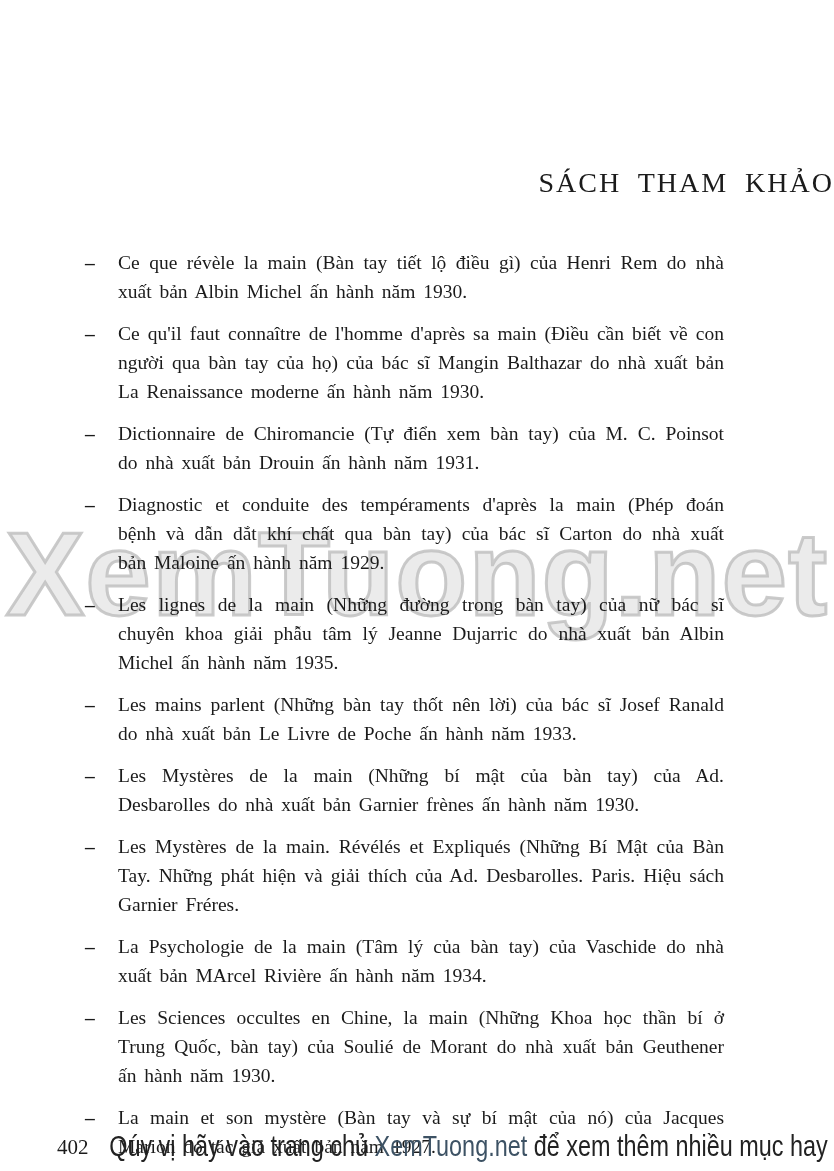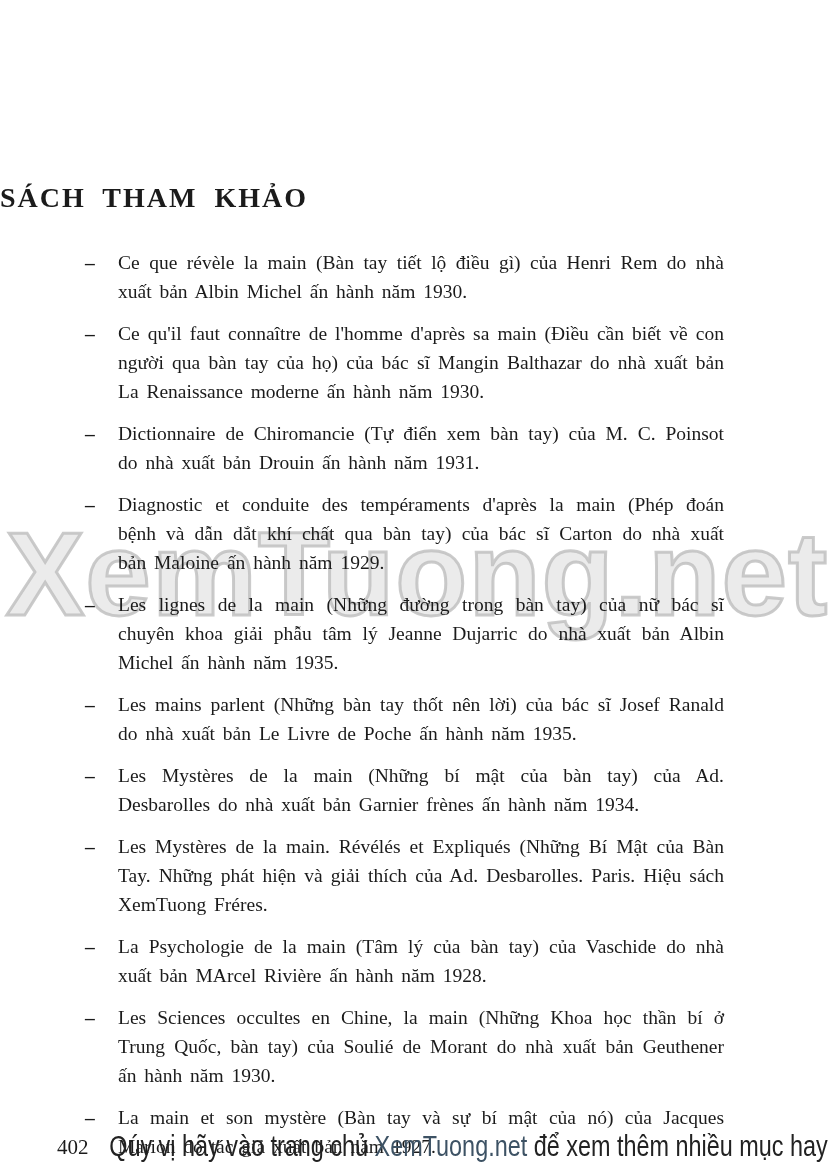--- a/index.html
+++ b/index.html
@@ -7,24 +7,24 @@
     position:relative;
     width:834px;height:1171px;
     margin:0 auto;
     background:#ffffff;
     overflow:hidden;
     font-family:"Liberation Serif", serif;
     color:#1b1b1b;
   }
   .page-title{
     position:absolute;
-    top:163px;left:0;width:100%;
-    text-align:left;
+    top:148px;left:0;width:100%;
+    text-align:right;
     font-size:28px;
-    font-weight:bold;
+    font-weight:normal;
     letter-spacing:2px;
     word-spacing:8px;
     z-index:3;
   }
   .watermark{
     position:absolute;
     top:506px;left:0;width:100%;
     text-align:center;
     font-family:"Liberation Sans", sans-serif;
     font-weight:bold;
@@ -109,33 +109,33 @@
     <div class="ref-item">
       <span class="ref-dash">–</span>
       <span class="ref-text">Diagnostic et conduite des tempéraments d'après la main (Phép đoán bệnh và dẫn dắt khí chất qua bàn tay) của bác sĩ Carton do nhà xuất bản Maloine ấn hành năm 1929.</span>
     </div>
     <div class="ref-item">
       <span class="ref-dash">–</span>
       <span class="ref-text">Les lignes de la main (Những đường trong bàn tay) của nữ bác sĩ chuyên khoa giải phẫu tâm lý Jeanne Dujarric do nhà xuất bản Albin Michel ấn hành năm 1935.</span>
     </div>
     <div class="ref-item">
       <span class="ref-dash">–</span>
-      <span class="ref-text">Les mains parlent (Những bàn tay thốt nên lời) của bác sĩ Josef Ranald do nhà xuất bản Le Livre de Poche ấn hành năm 1935.</span>
+      <span class="ref-text">Les mains parlent (Những bàn tay thốt nên lời) của bác sĩ Josef Ranald do nhà xuất bản Le Livre de Poche ấn hành năm 1933.</span>
     </div>
     <div class="ref-item">
       <span class="ref-dash">–</span>
-      <span class="ref-text">Les Mystères de la main (Những bí mật của bàn tay) của Ad. Desbarolles do nhà xuất bản Garnier frènes ấn hành năm 1934.</span>
+      <span class="ref-text">Les Mystères de la main (Những bí mật của bàn tay) của Ad. Desbarolles do nhà xuất bản Garnier frènes ấn hành năm 1930.</span>
     </div>
     <div class="ref-item">
       <span class="ref-dash">–</span>
-      <span class="ref-text">Les Mystères de la main. Révélés et Expliqués (Những Bí Mật của Bàn Tay. Những phát hiện và giải thích của Ad. Desbarolles. Paris. Hiệu sách XemTuong Fréres.</span>
+      <span class="ref-text">Les Mystères de la main. Révélés et Expliqués (Những Bí Mật của Bàn Tay. Những phát hiện và giải thích của Ad. Desbarolles. Paris. Hiệu sách Garnier Fréres.</span>
     </div>
     <div class="ref-item">
       <span class="ref-dash">–</span>
-      <span class="ref-text">La Psychologie de la main (Tâm lý của bàn tay) của Vaschide do nhà xuất bản MArcel Rivière ấn hành năm 1928.</span>
+      <span class="ref-text">La Psychologie de la main (Tâm lý của bàn tay) của Vaschide do nhà xuất bản MArcel Rivière ấn hành năm 1934.</span>
     </div>
     <div class="ref-item">
       <span class="ref-dash">–</span>
       <span class="ref-text">Les Sciences occultes en Chine, la main (Những Khoa học thần bí ở Trung Quốc, bàn tay) của Soulié de Morant do nhà xuất bản Geuthener ấn hành năm 1930.</span>
     </div>
     <div class="ref-item">
       <span class="ref-dash">–</span>
       <span class="ref-text">La main et son mystère (Bàn tay và sự bí mật của nó) của Jacques Marion do tác giả xuất bản năm 1927.</span>
     </div>
   </div>

